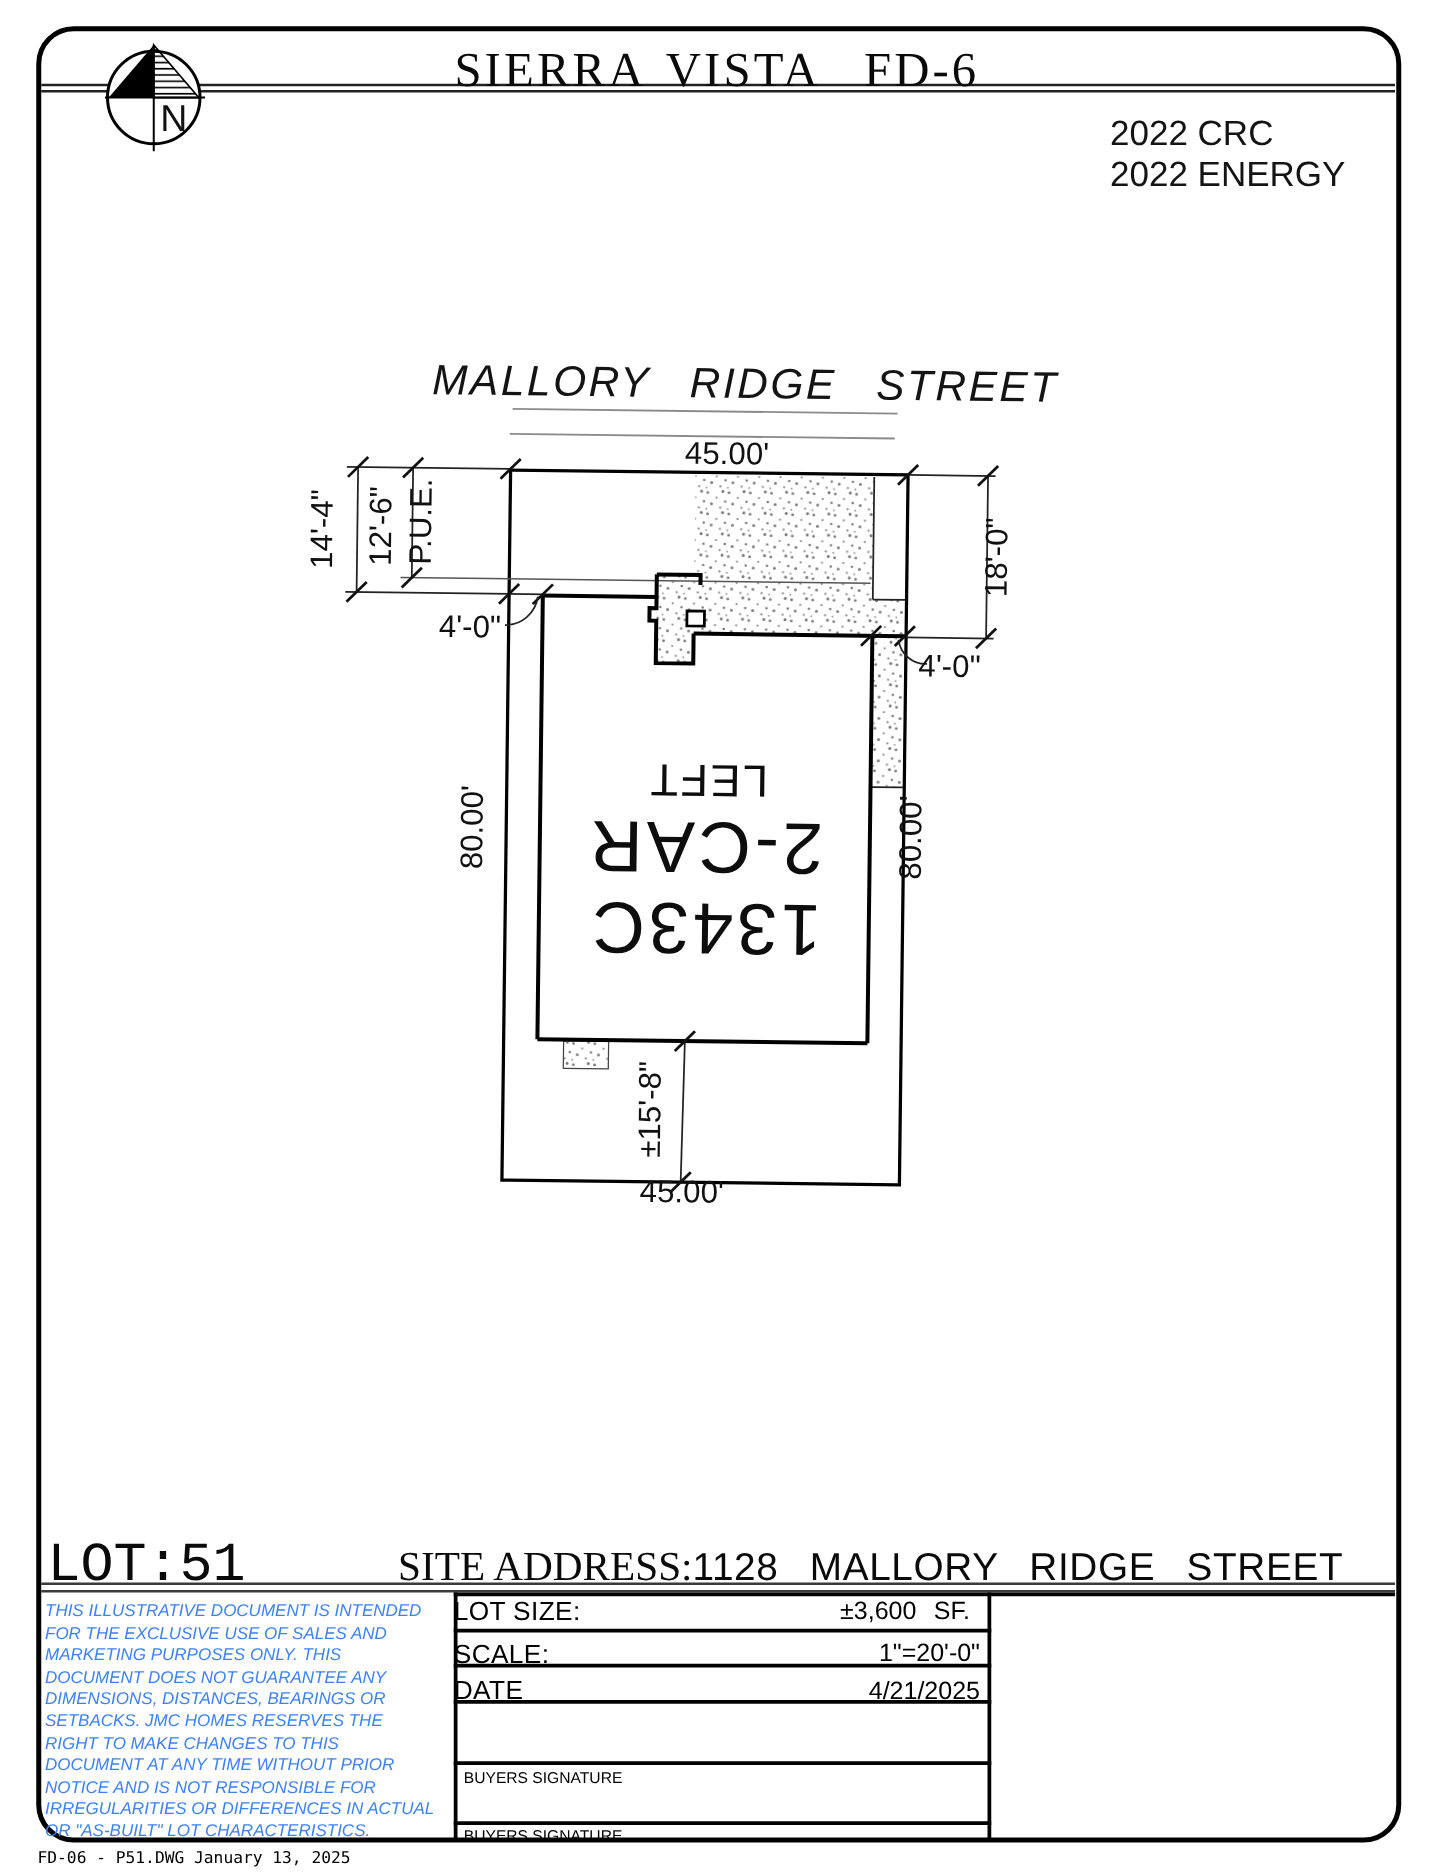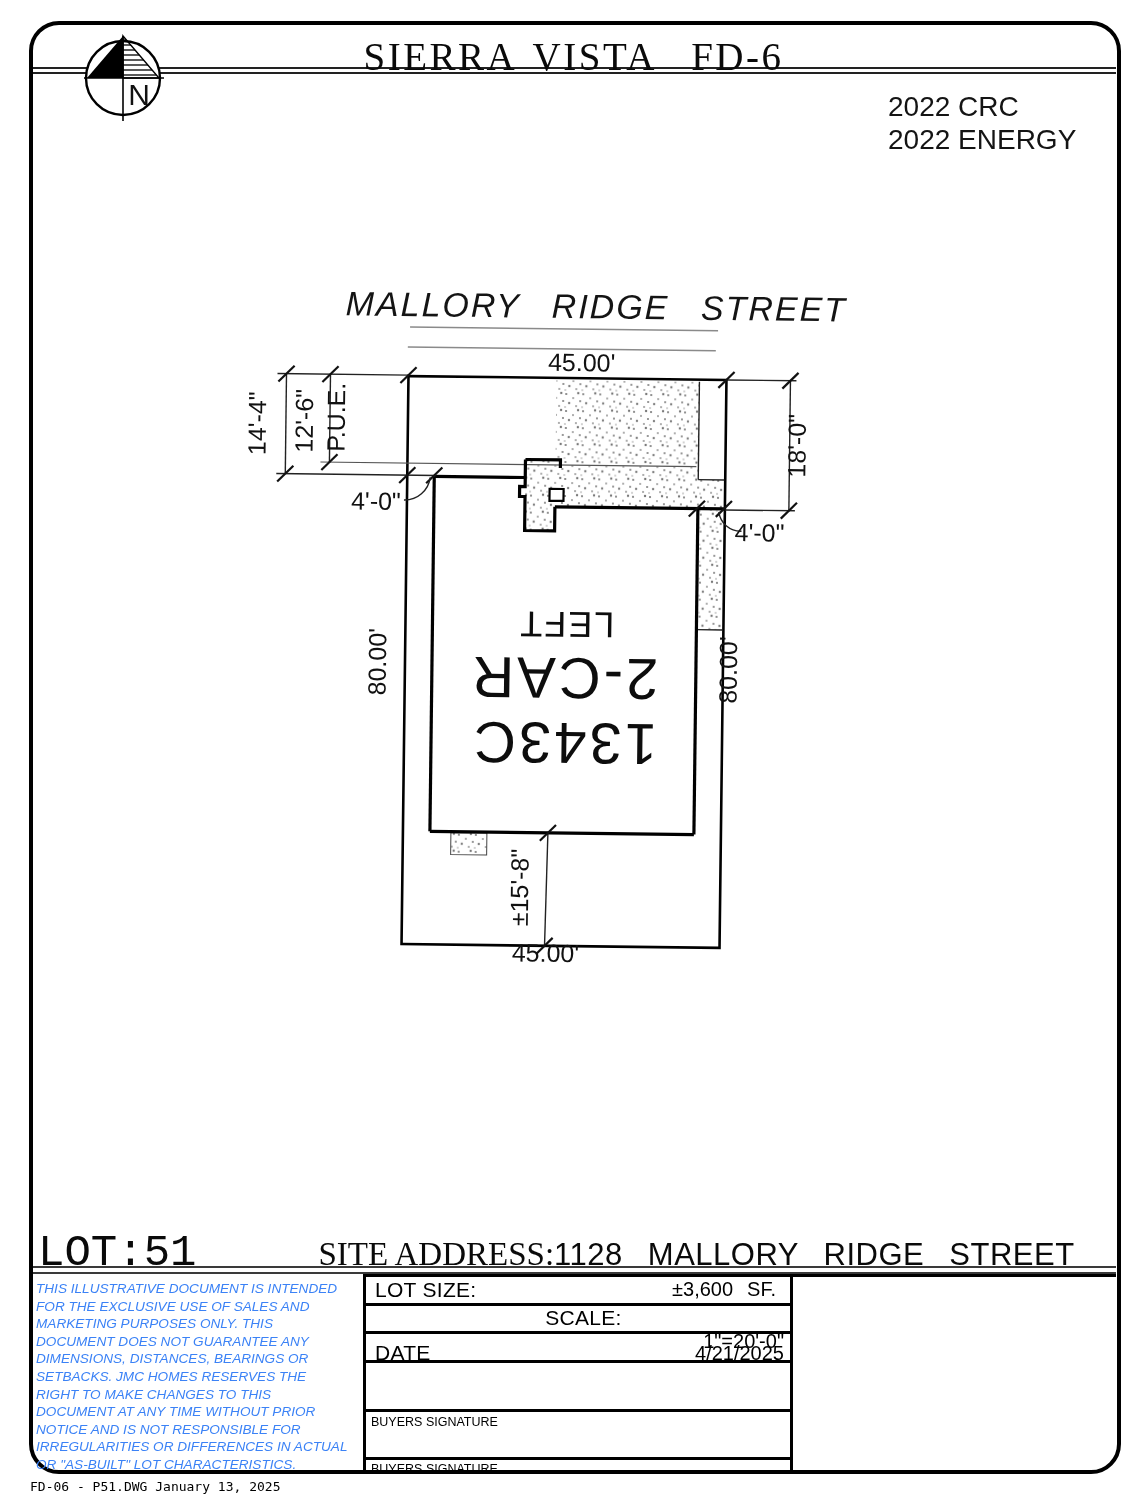--- a/index.html
+++ b/index.html
@@ -17,21 +17,21 @@
   .lot-serif{font-family:Liberation Mono, monospace;font-size:44px;color:#0a0a0a;}
   .addr-label{font-family:"Liberation Serif",serif;font-size:33px;color:#0a0a0a;margin-left:122px;}
   .addr-val{font-family:"Liberation Sans",sans-serif;font-size:31px;word-spacing:16px;
         letter-spacing:.5px;color:#0a0a0a;}
   .dbl-rule{position:absolute;left:33px;width:1083px;height:0;border-top:2.5px solid #3a3a3a;}
   .disclaimer{position:absolute;left:36px;top:1280px;width:330px;font-size:13.6px;
         line-height:17.6px;white-space:pre-line;color:#3b82f6;font-style:italic;}
   .dtable{position:absolute;left:363px;top:1274px;width:753px;height:198px;}
   .dt-line{position:absolute;background:#000;}
   .t-row{position:absolute;left:0;width:429px;display:flex;align-items:center;box-sizing:border-box;}
-  .t-label{font-size:21px;letter-spacing:.3px;padding-left:12px;color:#000;}
+  .t-label{font-size:21px;letter-spacing:.3px;padding-left:0;color:#000;}
   .t-val{margin-left:auto;font-size:20px;color:#000;}
   .t-unit{margin-left:14px;}
   .sig-label{font-size:12.5px;padding-left:8px;color:#000;}
   .file-info{position:absolute;left:30px;top:1479px;font-family:"DejaVu Sans Mono",monospace;
         font-size:13px;color:#000;}
   svg text{font-family:"Liberation Sans",sans-serif;fill:#111;}
   .dim{font-size:25px;}
   .street{font-size:34px;font-style:italic;letter-spacing:2px;word-spacing:20px;fill:#141414;}
   .hbig{font-size:58px;letter-spacing:3px;fill:#0d0d0d;}
   .hsm{font-size:36px;letter-spacing:2px;fill:#0d0d0d;}
@@ -190,21 +190,21 @@
     <div class="dt-line" style="left:0;top:86px;width:429.5px;height:2.5px;"></div>
     <div class="dt-line" style="left:0;top:135px;width:429.5px;height:2.5px;"></div>
     <div class="dt-line" style="left:0;top:183px;width:429.5px;height:2.5px;"></div>
 
     <div class="t-row" style="top:2.5px;height:26.5px;">
       <span class="t-label">LOT  SIZE:</span>
       <span class="t-val" style="padding-right:16px;">
         <span>±3,600</span><span class="t-unit">SF.</span>
       </span>
     </div>
-    <div class="t-row" style="top:31.5px;height:36px;flex-direction:column;">
+    <div class="t-row" style="top:31.5px;height:36px;">
       <span class="t-label">SCALE:</span>
       <span class="t-val" style="padding-right:8px;">1"=20'-0"</span>
     </div>
     <div class="t-row" style="top:59.5px;height:39px;">
       <span class="t-label">DATE</span>
       <span class="t-val" style="padding-right:8px;">4/21/2025</span>
     </div>
 
     <div class="t-row" style="top:137.5px;height:45.5px;align-items:flex-start;padding-top:3px;">
       <span class="sig-label">BUYERS SIGNATURE</span>

